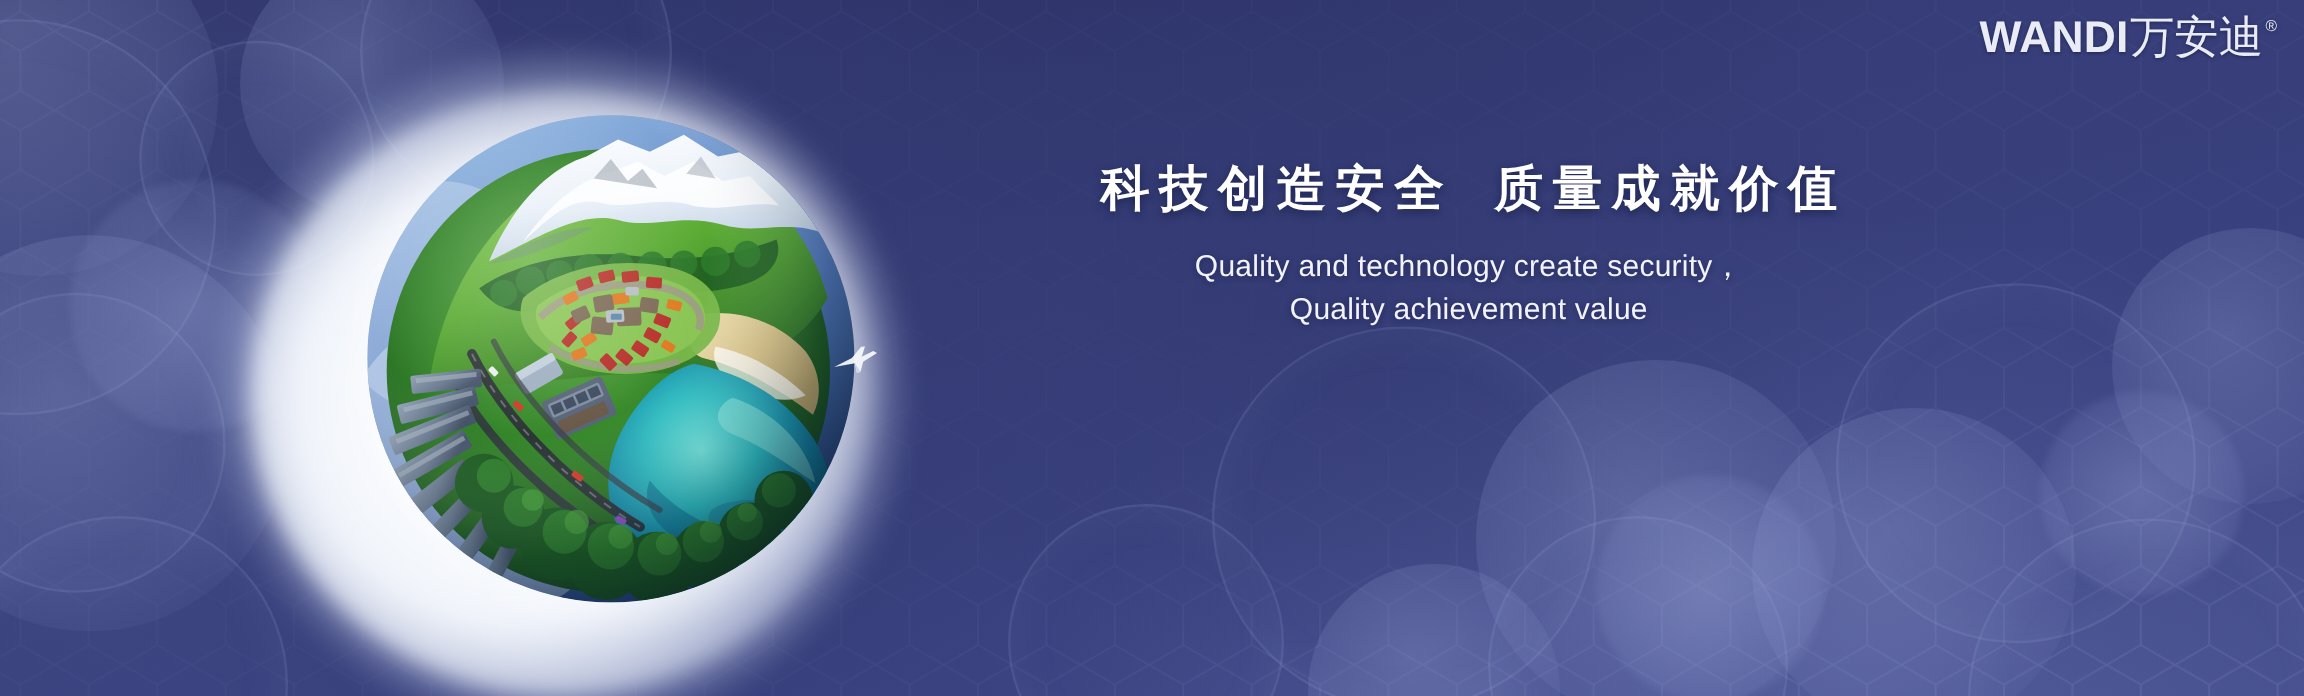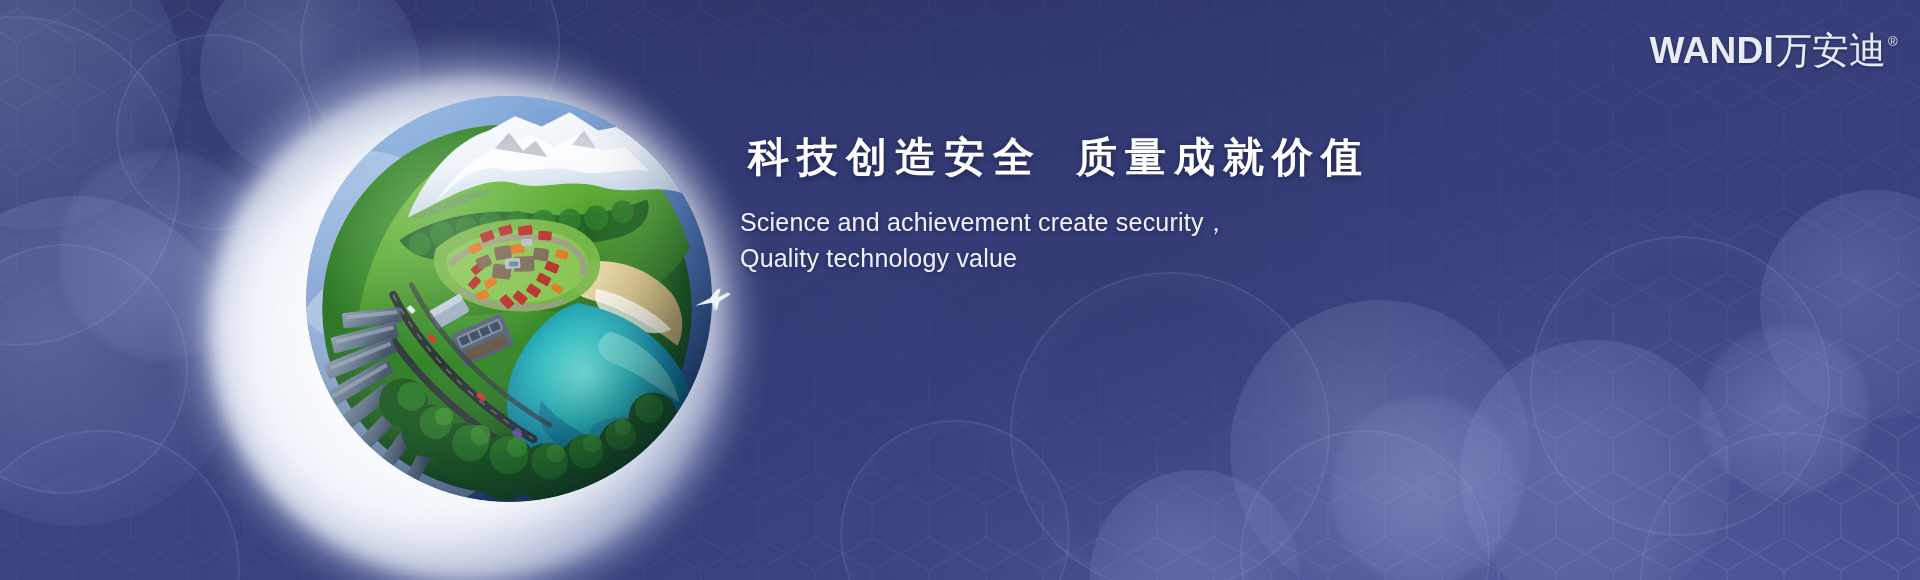--- a/index.html
+++ b/index.html
@@ -107,21 +107,21 @@
     position:absolute;
     left:515px; top:258px;
     width:40px; height:28px;
     transform:rotate(-16deg);
     opacity:.95;
   }
 
   
   #logo {
     position:absolute;
-    right:22px; top:32px;
+    right:22px; top:12px;
     display:flex; align-items:flex-start;
     color:#e9ebf5;
     letter-spacing:.5px;
     text-shadow:0 1px 3px rgba(10,14,40,.5);
   }
   #logo .lg-latin {
     font-size:37px; font-weight:bold; line-height:38px;
     letter-spacing:.2px;
   }
   #logo .lg-cjk {
@@ -129,23 +129,23 @@
     letter-spacing:0px; margin-left:1px;
   }
   #logo .lg-reg {
     font-size:13px; line-height:13px; margin-top:3px; margin-left:2px;
     font-weight:normal;
   }
 
   
   #copy {
     position:absolute;
-    left:740px; top:128px;
+    left:784px; top:128px;
     width:880px;
-    text-align:left;
+    text-align:center;
     color:#ffffff;
   }
   #headline {
     font-size:41px;
     font-weight:bold;
     letter-spacing:8px;
     line-height:58px;
     white-space:nowrap;
     text-shadow:0 2px 7px rgba(10,16,50,.55);
     padding-left:8px;
@@ -472,18 +472,18 @@
     <span class="lg-latin">WANDI</span>
     <span class="lg-cjk">万安迪</span>
     <span class="lg-reg">®</span>
   </div>
 
   <div id="copy">
     <div id="headline">
       <span>科技创造安全</span><span class="gap"></span><span>质量成就价值</span>
     </div>
     <div id="subtitle">
-      <div class="sub-line">Science and achievement create security，</div>
-      <div class="sub-line">Quality technology value</div>
+      <div class="sub-line">Quality and technology create security，</div>
+      <div class="sub-line">Quality achievement value</div>
     </div>
   </div>
 
 </div>
 
 </body></html>

